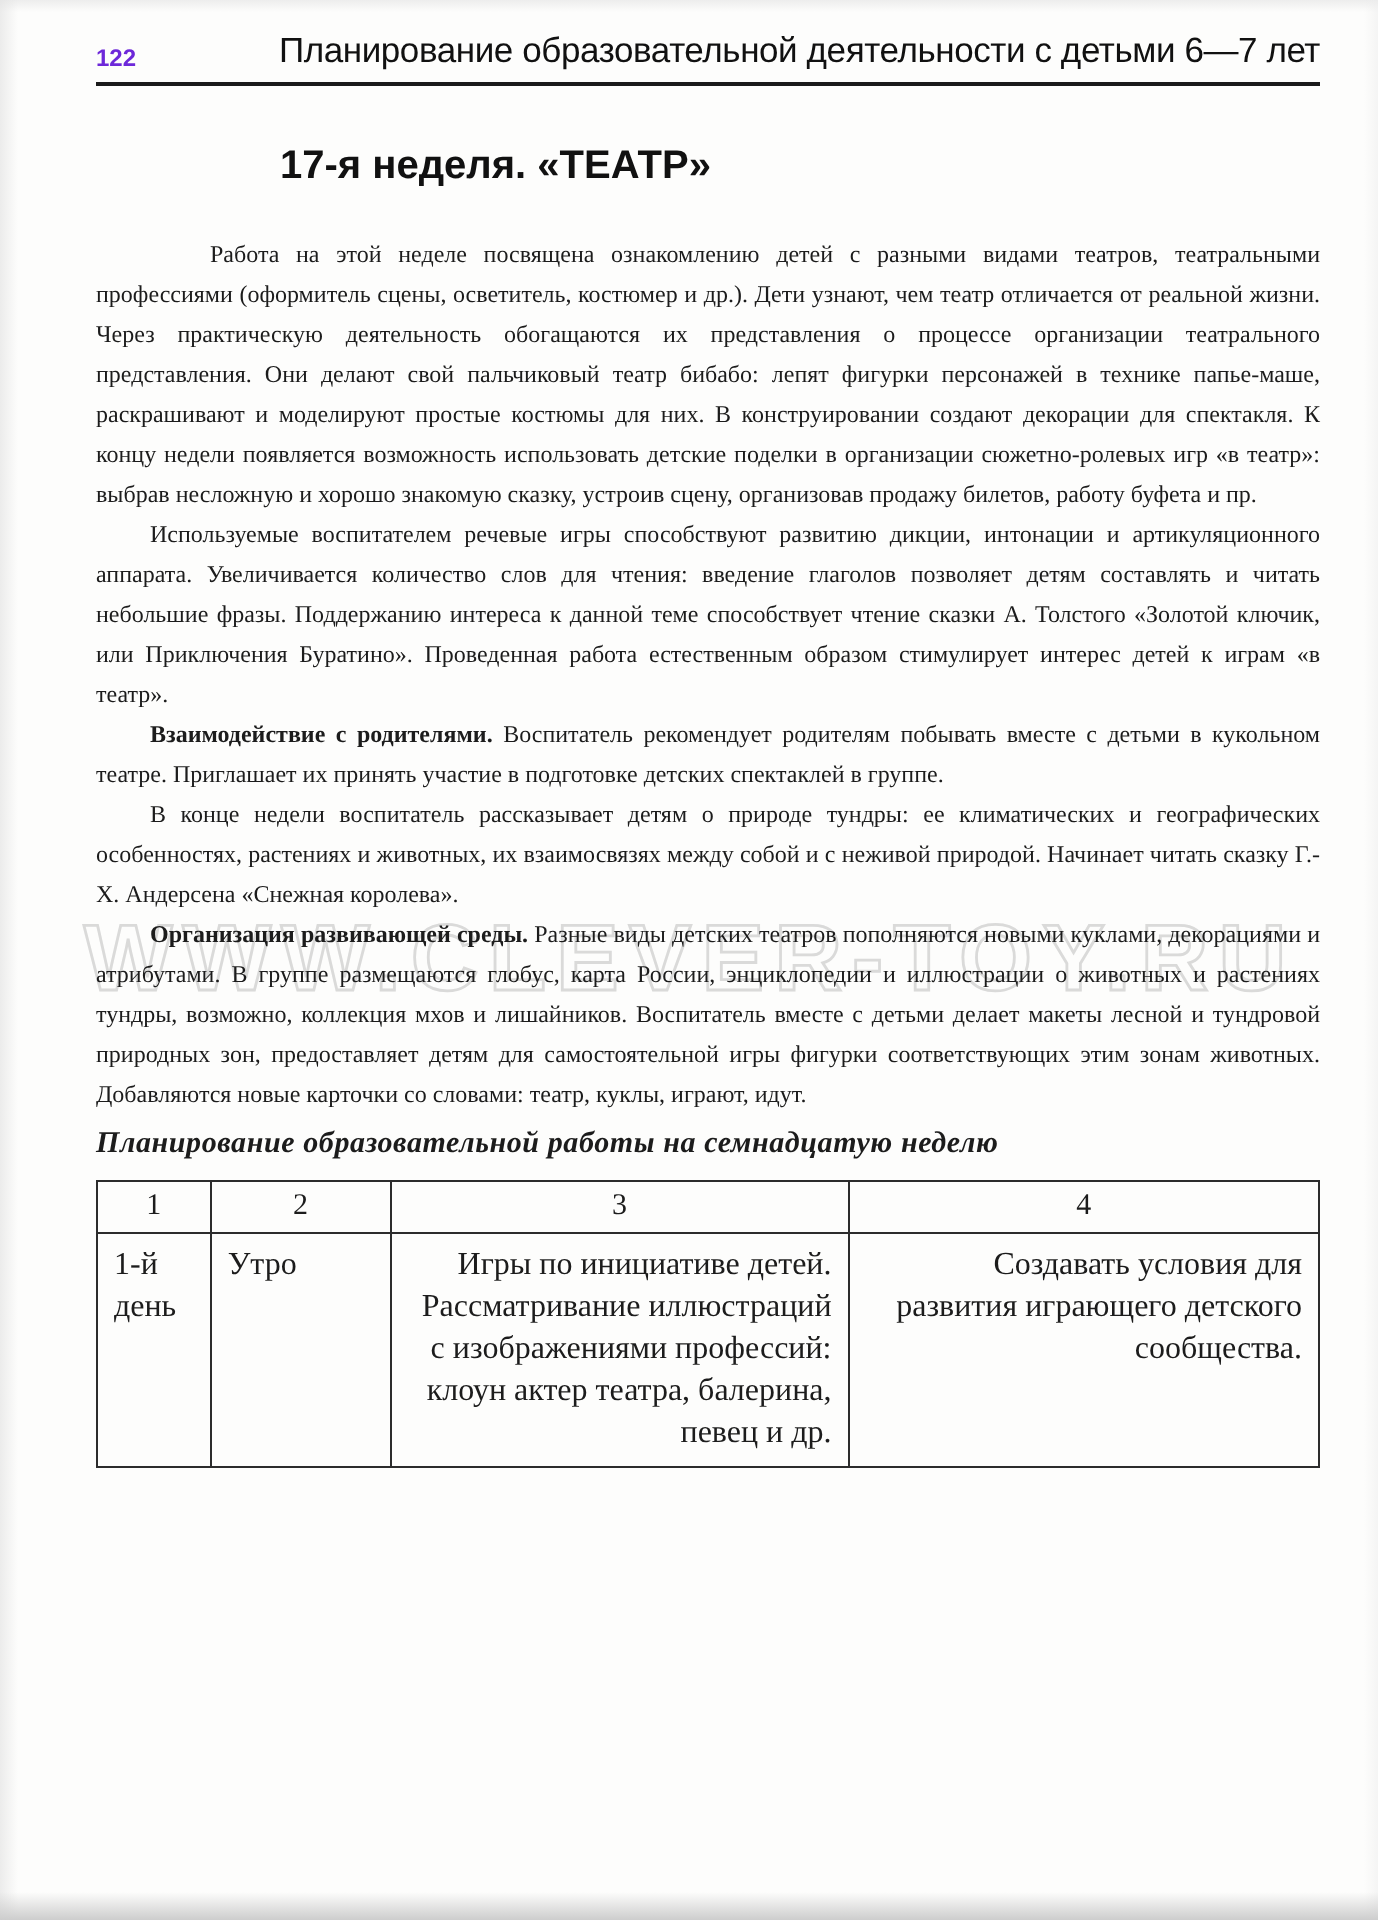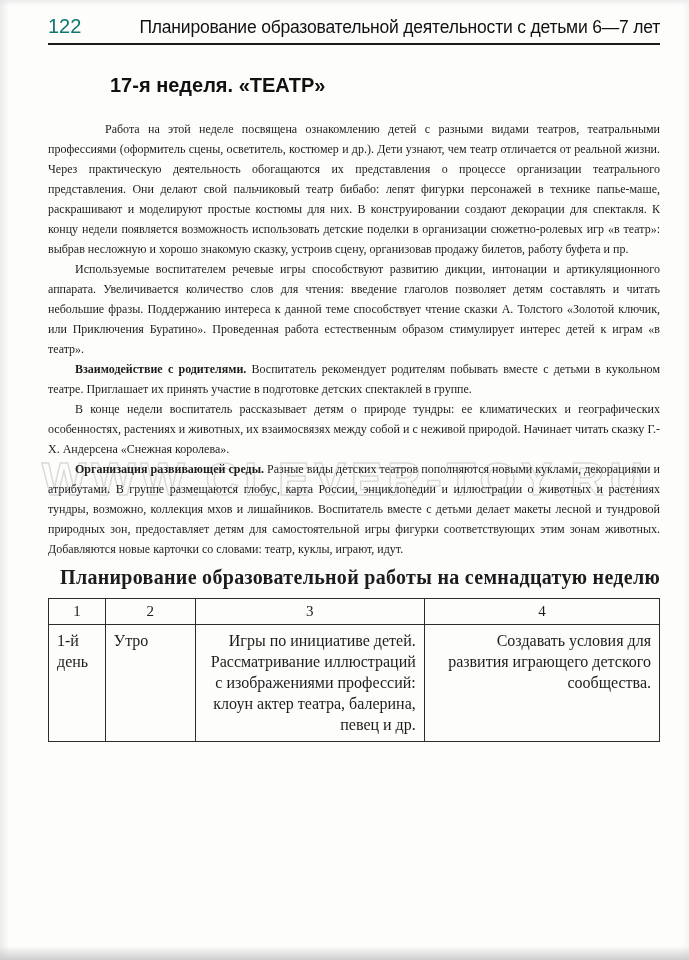--- a/index.html
+++ b/index.html
@@ -34,43 +34,43 @@
   }
 
   .content { position:absolute; left:48px; top:0; width:612px; z-index:1; }
 
   .page-header {
     display:flex; align-items:flex-end;
     padding-top:15px; padding-bottom:5px;
     border-bottom:2.5px solid #1b1b1b;
     font-family:"Liberation Sans", sans-serif;
   }
-  .page-number { width:72px; font-size:20px; font-weight:400; color:#0f766e; }
+  .page-number { width:72px; font-size:12px; font-weight:700; color:#6d28d9; }
   .page-header-title { flex:1; text-align:right; font-size:17.5px; font-weight:400; color:#111; letter-spacing:-0.2px; }
 
   .month-title {
     margin:20px 0 0 62px;
     font-family:"Liberation Sans", sans-serif;
     font-size:29px; font-weight:700; color:#111; letter-spacing:0.5px;
   }
   .week-title {
-    margin:29px 0 0 62px;
+    margin:29px 0 0 92px;
     font-family:"Liberation Sans", sans-serif;
     font-size:20px; font-weight:700; color:#111;
   }
 
   .bodytext { margin-top:22px; font-size:12px; line-height:20px; text-align:justify; }
   .bodytext p { margin:0; text-indent:27px; }
   .bodytext p.first-para { text-indent:57px; }
   .lead { font-weight:bold; }
   .it { }
 
   .table-caption {
-    margin-top:7px; text-align:right;
-    font-weight:bold; font-size:20px; letter-spacing:0.3px;
+    margin-top:7px; text-align:left;
+    font-weight:bold; font-size:15px; letter-spacing:0.3px;font-style:italic;
   }
 
   table.planning {
     width:100%; margin-top:9px;
     border-collapse:collapse; table-layout:fixed;
     font-size:16px;
   }
   table.planning td {
     border:1.5px solid #2c2c2c;
     padding:2px 6px;

